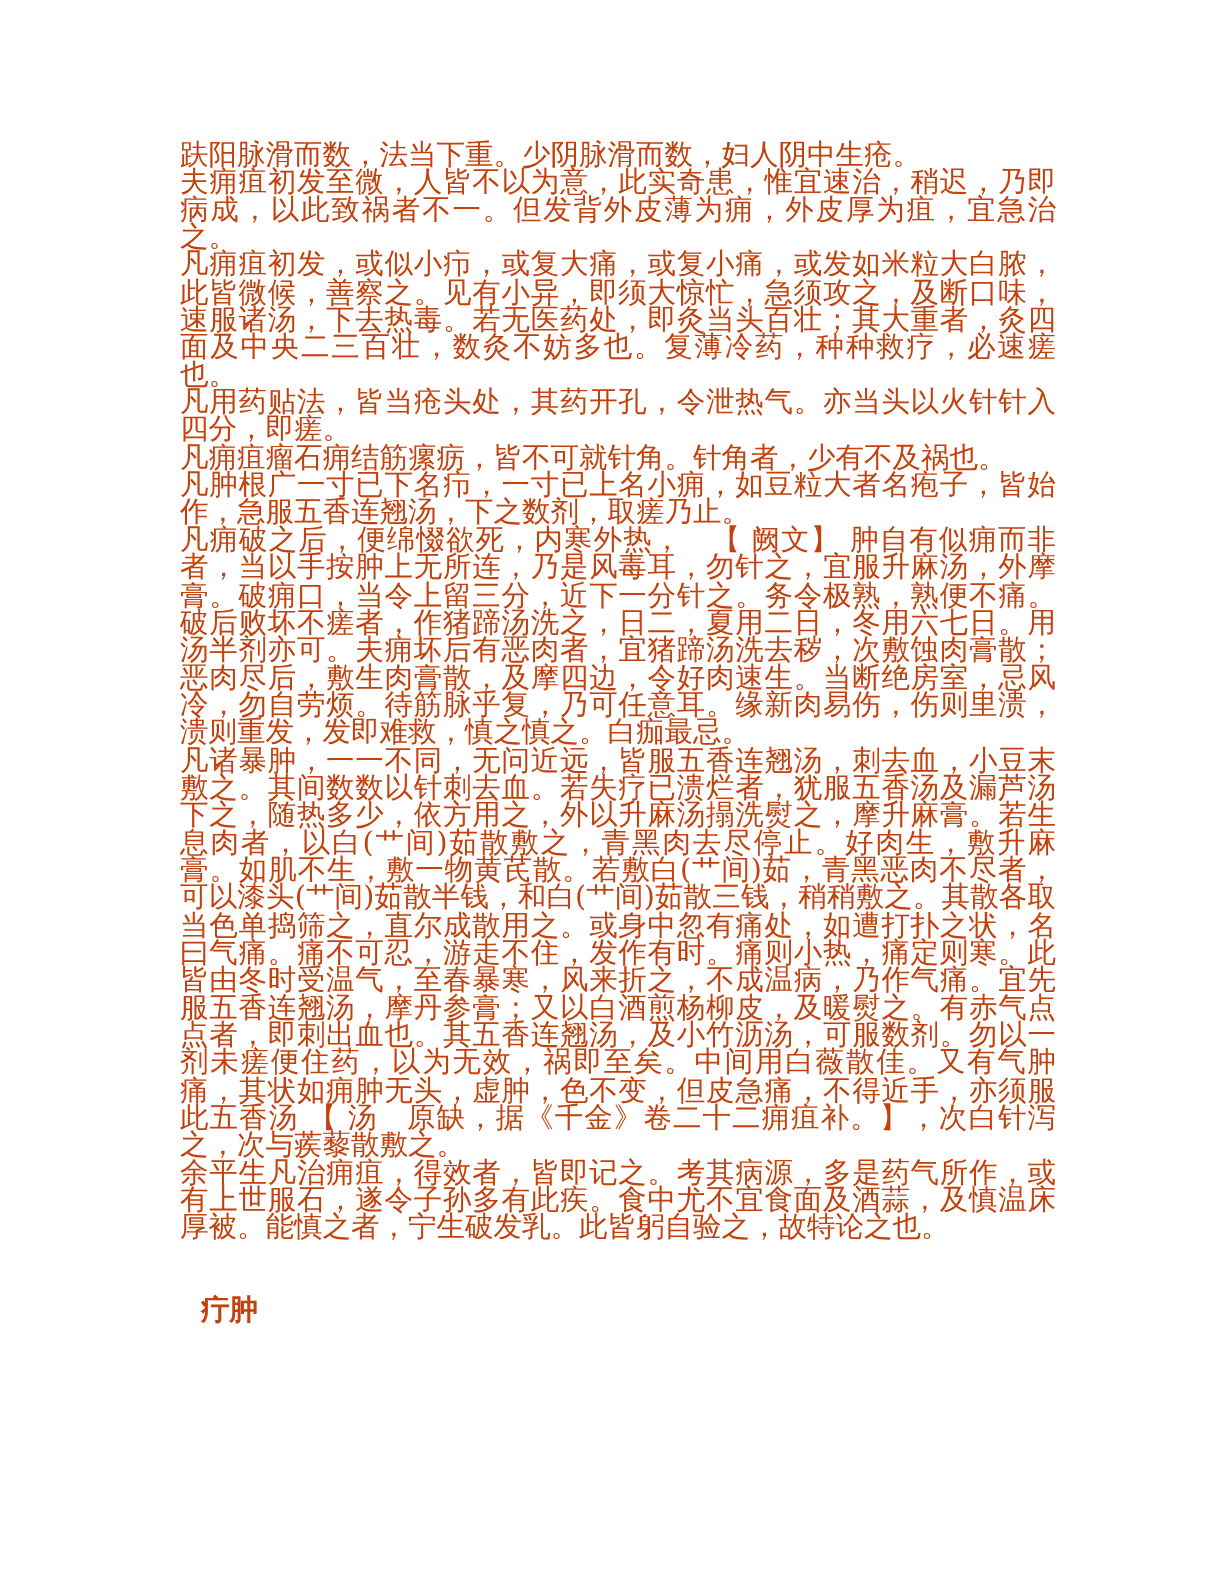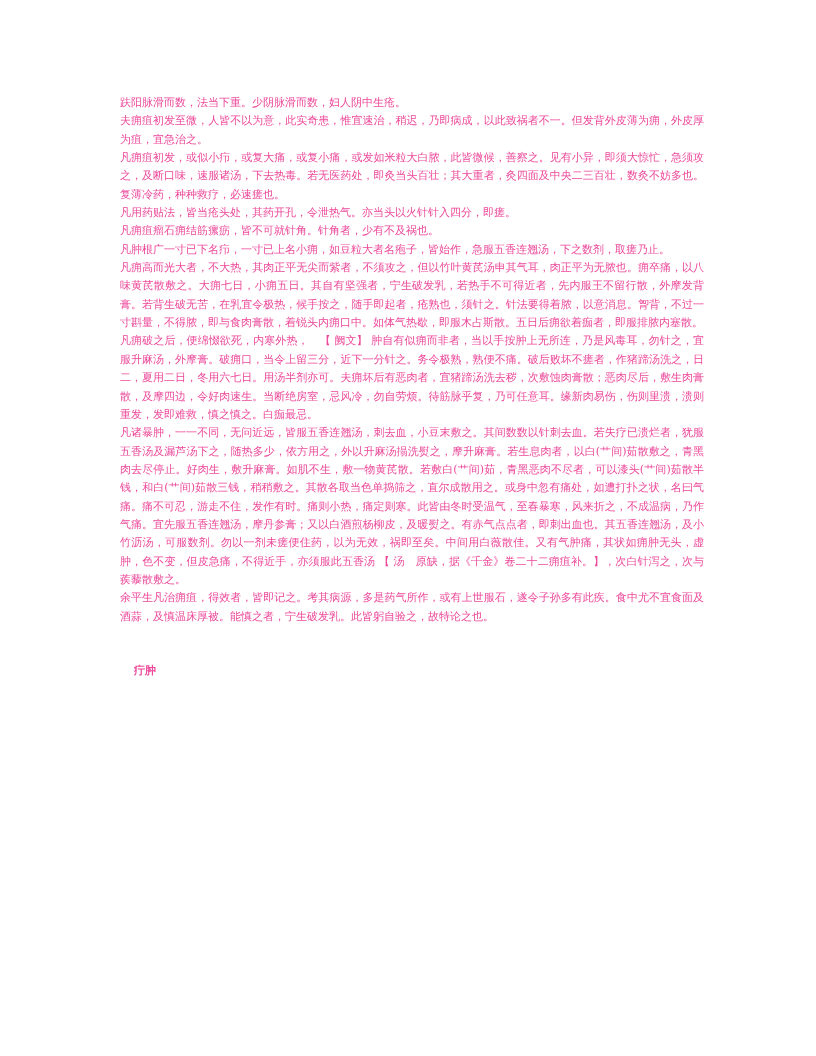--- a/index.html
+++ b/index.html
@@ -2,38 +2,37 @@
 <html><head>
 <meta charset="utf-8">
 <style>
   html, body { margin: 0; padding: 0; background: #ffffff; }
   body { width: 816px; height: 1056px; position: relative; overflow: hidden; }
   .page {
     position: absolute;
     left: 120px;
     top: 94px;
     width: 584px;
-    color: #ec4899;
+    color: #c2410c;
     font-family: "DejaVu Serif", "Liberation Serif", serif;
-    font-size: 11px;
+    font-size: 19px;
     line-height: 18.35px;
   }
   .para { margin: 0; padding: 0; text-align: justify; word-break: break-all; }
   .spacer { height: 36px; }
   .section-heading { margin: 0; padding-left: 14px; font-weight: bold; }
 </style>
 </head>
 <body>
 
 <div class="page">
   <p class="para">趺阳脉滑而数，法当下重。少阴脉滑而数，妇人阴中生疮。</p>
   <p class="para">夫痈疽初发至微，人皆不以为意，此实奇患，惟宜速治，稍迟，乃即病成，以此致祸者不一。但发背外皮薄为痈，外皮厚为疽，宜急治之。</p>
   <p class="para">凡痈疽初发，或似小疖，或复大痛，或复小痛，或发如米粒大白脓，此皆微候，善察之。见有小异，即须大惊忙，急须攻之，及断口味，速服诸汤，下去热毒。若无医药处，即灸当头百壮；其大重者，灸四面及中央二三百壮，数灸不妨多也。复薄冷药，种种救疗，必速瘥也。</p>
   <p class="para">凡用药贴法，皆当疮头处，其药开孔，令泄热气。亦当头以火针针入四分，即瘥。</p>
   <p class="para">凡痈疽瘤石痈结筋瘰疬，皆不可就针角。针角者，少有不及祸也。</p>
   <p class="para">凡肿根广一寸已下名疖，一寸已上名小痈，如豆粒大者名疱子，皆始作，急服五香连翘汤，下之数剂，取瘥乃止。</p>
-  <p class="para">凡痈高而光大者，不大热，其肉正平无尖而紫者，不须攻之，但以竹叶黄芪汤申其气耳，肉正平为无脓也。痈卒痛，以八味黄芪散敷之。大痈七日，小痈五日。其自有坚强者，宁生破发乳，若热手不可得近者，先内服王不留行散，外摩发背膏。若背生破无苦，在乳宜令极热，候手按之，随手即起者，疮熟也，须针之。针法要得着脓，以意消息。胷背，不过一寸斟量，不得脓，即与食肉膏散，着锐头内痈口中。如体气热歇，即服木占斯散。五日后痈欲着痂者，即服排脓内塞散。</p>
   <p class="para">凡痈破之后，便绵惙欲死，内寒外热，　【 阙文】 肿自有似痈而非者，当以手按肿上无所连，乃是风毒耳，勿针之，宜服升麻汤，外摩膏。破痈口，当令上留三分，近下一分针之。务令极熟，熟便不痛。破后败坏不瘥者，作猪蹄汤洗之，日二，夏用二日，冬用六七日。用汤半剂亦可。夫痈坏后有恶肉者，宜猪蹄汤洗去秽，次敷蚀肉膏散；恶肉尽后，敷生肉膏散，及摩四边，令好肉速生。当断绝房室，忌风冷，勿自劳烦。待筋脉乎复，乃可任意耳。缘新肉易伤，伤则里溃，溃则重发，发即难救，慎之慎之。白痂最忌。</p>
   <p class="para">凡诸暴肿，一一不同，无问近远，皆服五香连翘汤，刺去血，小豆末敷之。其间数数以针刺去血。若失疗已溃烂者，犹服五香汤及漏芦汤下之，随热多少，依方用之，外以升麻汤搨洗熨之，摩升麻膏。若生息肉者，以白(艹间)茹散敷之，青黑肉去尽停止。好肉生，敷升麻膏。如肌不生，敷一物黄芪散。若敷白(艹间)茹，青黑恶肉不尽者，可以漆头(艹间)茹散半钱，和白(艹间)茹散三钱，稍稍敷之。其散各取当色单捣筛之，直尔成散用之。或身中忽有痛处，如遭打扑之状，名曰气痛。痛不可忍，游走不住，发作有时。痛则小热，痛定则寒。此皆由冬时受温气，至春暴寒，风来折之，不成温病，乃作气痛。宜先服五香连翘汤，摩丹参膏；又以白酒煎杨柳皮，及暖熨之。有赤气点点者，即刺出血也。其五香连翘汤，及小竹沥汤，可服数剂。勿以一剂未瘥便住药，以为无效，祸即至矣。中间用白薇散佳。又有气肿痛，其状如痈肿无头，虚肿，色不变，但皮急痛，不得近手，亦须服此五香汤 【 汤　原缺，据《千金》卷二十二痈疽补。】，次白针泻之，次与蒺藜散敷之。</p>
   <p class="para">余平生凡治痈疽，得效者，皆即记之。考其病源，多是药气所作，或有上世服石，遂令子孙多有此疾。食中尤不宜食面及酒蒜，及慎温床厚被。能慎之者，宁生破发乳。此皆躬自验之，故特论之也。</p>
   <div class="spacer"></div>
   <p class="section-heading">疔肿</p>
 </div>
 
 </body></html>

